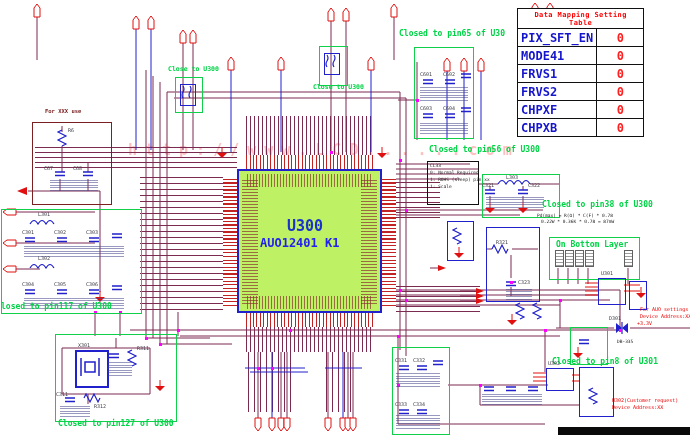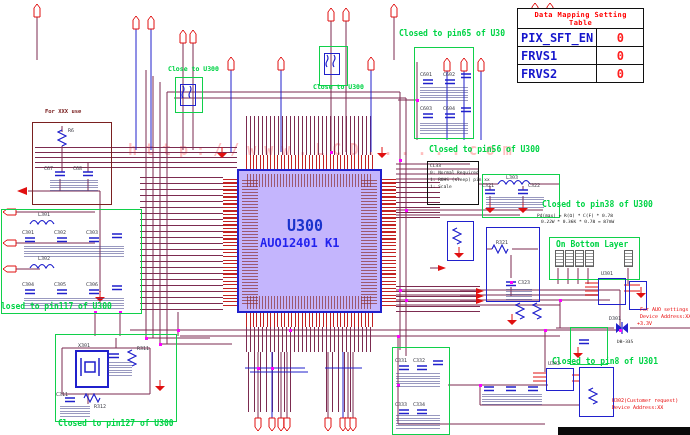--- a/index.html
+++ b/index.html
@@ -115,44 +115,56 @@
       <path d="M81,358V376M99,358V376M85,362H95V372H85Z"></path>
     </g>
     <g stroke="#2020cc" stroke-width="1.2" fill="none">
       <path d="M183,86q2,3 0,6q-2,3 0,6M190,86q2,3 0,6q-2,3 0,6M327,55q2,3 0,6q-2,3 0,6M334,55q2,3 0,6q-2,3 0,6"></path>
     </g>
     <g fill="#ff00ff">
       <path d="M145,337h3v3h-3ZM159,343h3v3h-3ZM399,159h3v3h-3ZM405,299h3v3h-3ZM397,335h3v3h-3ZM397,384h3v3h-3ZM479,384h3v3h-3ZM544,329h3v3h-3ZM559,299h3v3h-3ZM619,329h3v3h-3ZM94,311h3v3h-3ZM119,311h3v3h-3ZM416,99h3v3h-3ZM330,151h3v3h-3ZM399,289h3v3h-3ZM405,209h3v3h-3ZM177,329h3v3h-3ZM289,329h3v3h-3ZM536,59h3v3h-3ZM257,367h3v3h-3ZM271,367h3v3h-3ZM510,281h3v3h-3Z"></path>
     </g>
   </svg>
 
-  <div class="abs" style="left:237px;top:169px;width:145px;height:144px;border:2px solid #2020cc;background:#c4b5fd;box-sizing:border-box">
+  <div class="abs" style="left:237px;top:169px;width:145px;height:144px;border:2px solid #2020cc;background:#bef264;box-sizing:border-box">
     <div class="comb" style="left:8px;top:3px;width:126px;height:13px;background:repeating-linear-gradient(90deg,rgba(140,50,50,.7) 0 1px,transparent 1px 3px)"></div>
     <div class="comb" style="left:8px;top:125px;width:126px;height:13px;background:repeating-linear-gradient(90deg,rgba(140,50,50,.7) 0 1px,transparent 1px 3px)"></div>
     <div class="comb" style="left:3px;top:9px;width:16px;height:124px;background:repeating-linear-gradient(0deg,rgba(140,50,50,.7) 0 1px,transparent 1px 3px)"></div>
     <div class="comb" style="left:122px;top:9px;width:16px;height:124px;background:repeating-linear-gradient(0deg,rgba(140,50,50,.7) 0 1px,transparent 1px 3px)"></div>
     <div class="t" style="left:48px;top:48px;font-size:15px;font-weight:bold;color:#1a33cc">U300</div>
     <div class="t" style="left:21px;top:66px;font-size:12px;font-weight:bold;color:#2222ee">AUO12401 K1</div>
   </div>
 
   <table class="dmt">
     <tbody>
         <tr>
           <td class="tt" colspan="2">Data Mapping Setting Table</td>
         </tr>
     <tr>
           <td class="tn">PIX_SFT_EN</td>
           <td class="tv">0</td>
         </tr>
     <tr>
+          <td class="tn">MODE41</td>
+          <td class="tv">0</td>
+        </tr>
+    <tr>
           <td class="tn">FRVS1</td>
           <td class="tv">0</td>
         </tr>
     <tr>
           <td class="tn">FRVS2</td>
+          <td class="tv">0</td>
+        </tr>
+    <tr>
+          <td class="tn">CHPXF</td>
+          <td class="tv">0</td>
+        </tr>
+    <tr>
+          <td class="tn">CHPXB</td>
           <td class="tv">0</td>
         </tr>
   </tbody>
     </table>
 
   <div class="gbox" style="left:175px;top:77px;width:26px;height:34px"></div>
   <div class="bbox" style="left:180px;top:84px;width:14px;height:20px"></div>
   <div class="gbox" style="left:319px;top:46px;width:27px;height:38px"></div>
   <div class="bbox" style="left:324px;top:53px;width:14px;height:20px"></div>
   <div class="gbox" style="left:414px;top:47px;width:58px;height:90px"></div>

